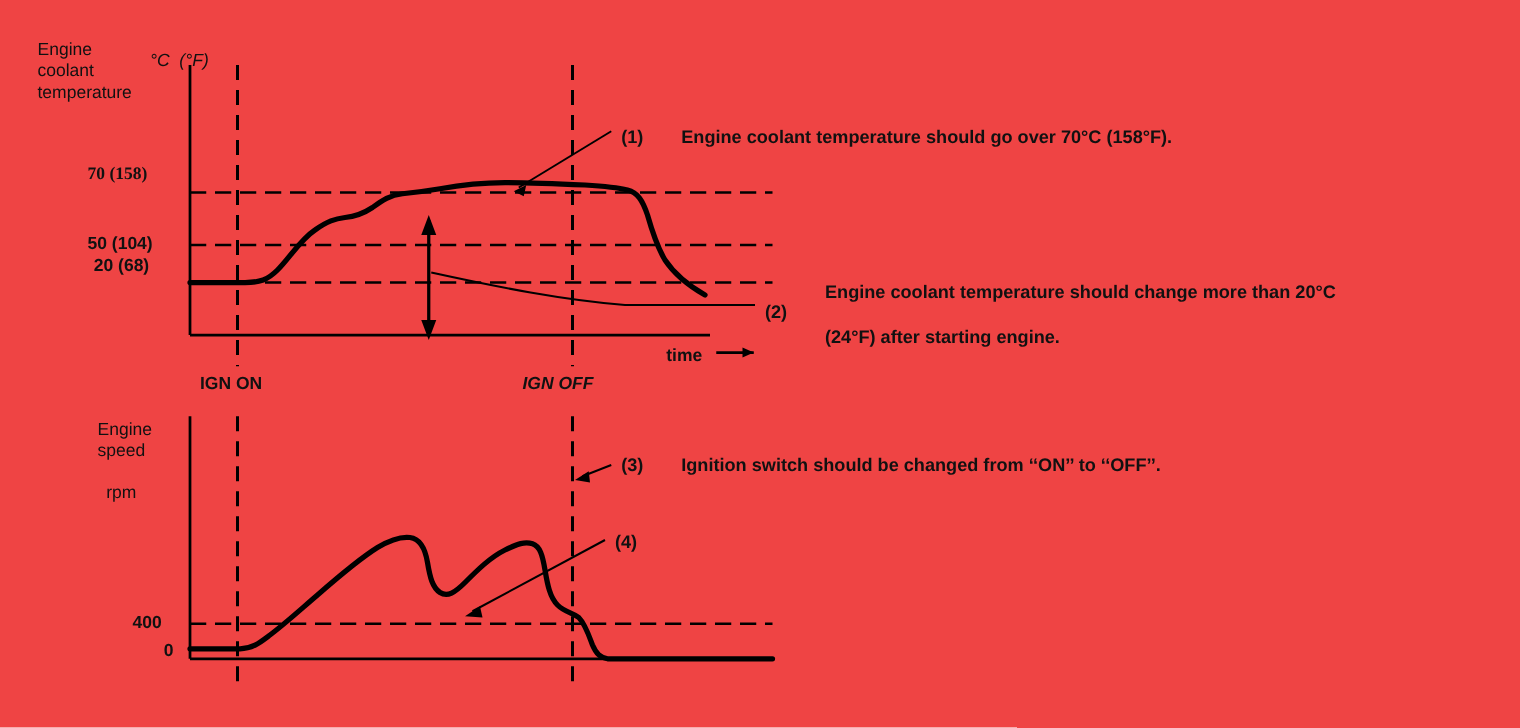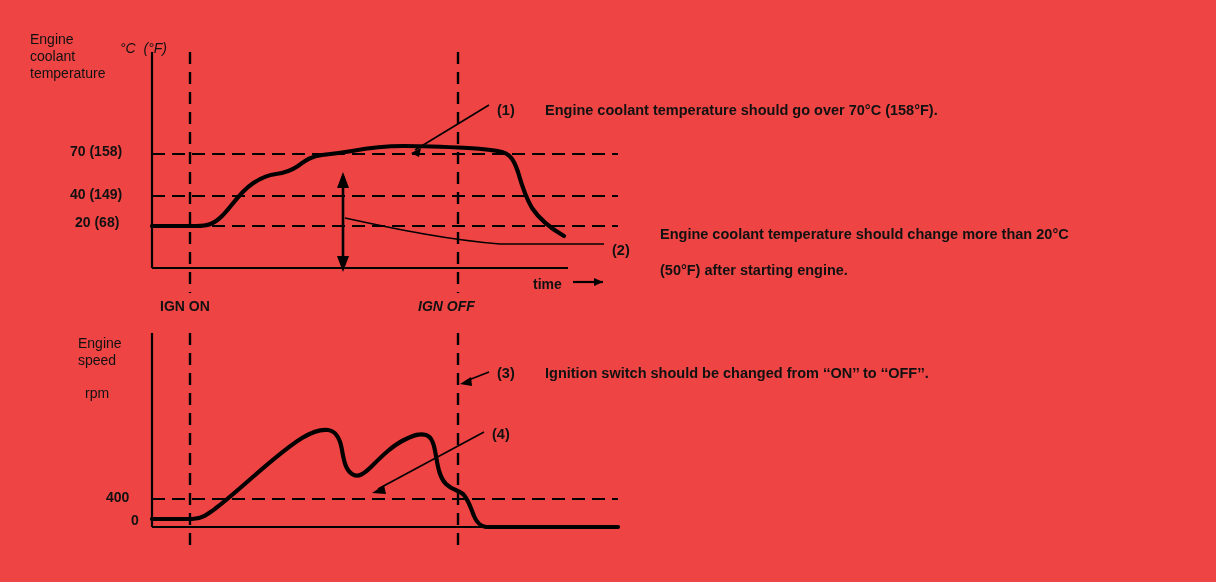--- a/index.html
+++ b/index.html
@@ -49,25 +49,25 @@
 <body>
 
 <div id="page">
 
   <div class="lbl reg" style="left:30px; top:31px; width:110px;">Engine
 coolant
 temperature</div>
 
   <div class="lbl reg" style="left:120px; top:40px;font-style:italic;">°C  (°F)</div>
 
-  <div class="lbl" style="left:70px; top:143px;">70 (158)</div>
+  <div class="lbl" style="left:70px; top:131px;font-family:Liberation Serif, serif;">70 (158)</div>
 
-  <div class="lbl" style="left:70px; top:186px;">40 (149)</div>
+  <div class="lbl" style="left:70px; top:186px;">50 (104)</div>
 
-  <div class="lbl" style="left:75px; top:214px;">20 (68)</div>
+  <div class="lbl" style="left:75px; top:204px;">20 (68)</div>
 
   <div class="lbl" style="left:533px; top:276px;text-align:center;">time</div>
 
   <div class="lbl" style="left:160px; top:298px;">IGN ON</div>
 
   <div class="lbl" style="left:418px; top:298px;font-style:italic;">IGN OFF</div>
 
   <div class="lbl reg" style="left:78px; top:335px; width:90px;">Engine
 speed</div>
 
@@ -75,21 +75,21 @@
 
   <div class="lbl" style="left:106px; top:489px;">400</div>
 
   <div class="lbl" style="left:131px; top:512px;">0</div>
 
   <div class="note" style="left:497px; top:100px;">(1)</div>
   <div class="note" style="left:545px; top:100px;">Engine coolant temperature should go over 70°C (158°F).</div>
 
   <div class="note" style="left:612px; top:240px;">(2)</div>
   <div class="note" style="left:660px; top:224px;">Engine coolant temperature should change more than 20°C</div>
-  <div class="note" style="left:660px; top:260px;">(50°F) after starting engine.</div>
+  <div class="note" style="left:660px; top:260px;">(24°F) after starting engine.</div>
 
   <div class="note" style="left:497px; top:363px;">(3)</div>
   <div class="note" style="left:545px; top:363px;">Ignition switch should be changed from ‘‘ON’’ to ‘‘OFF’’.</div>
 
   <div class="note" style="left:492px; top:424px;">(4)</div>
 
   <svg class="overlay" viewBox="0 0 1216 582">
 
     <line x1="152" y1="52" x2="152" y2="268" stroke="#000" stroke-width="2.2"></line>
 

